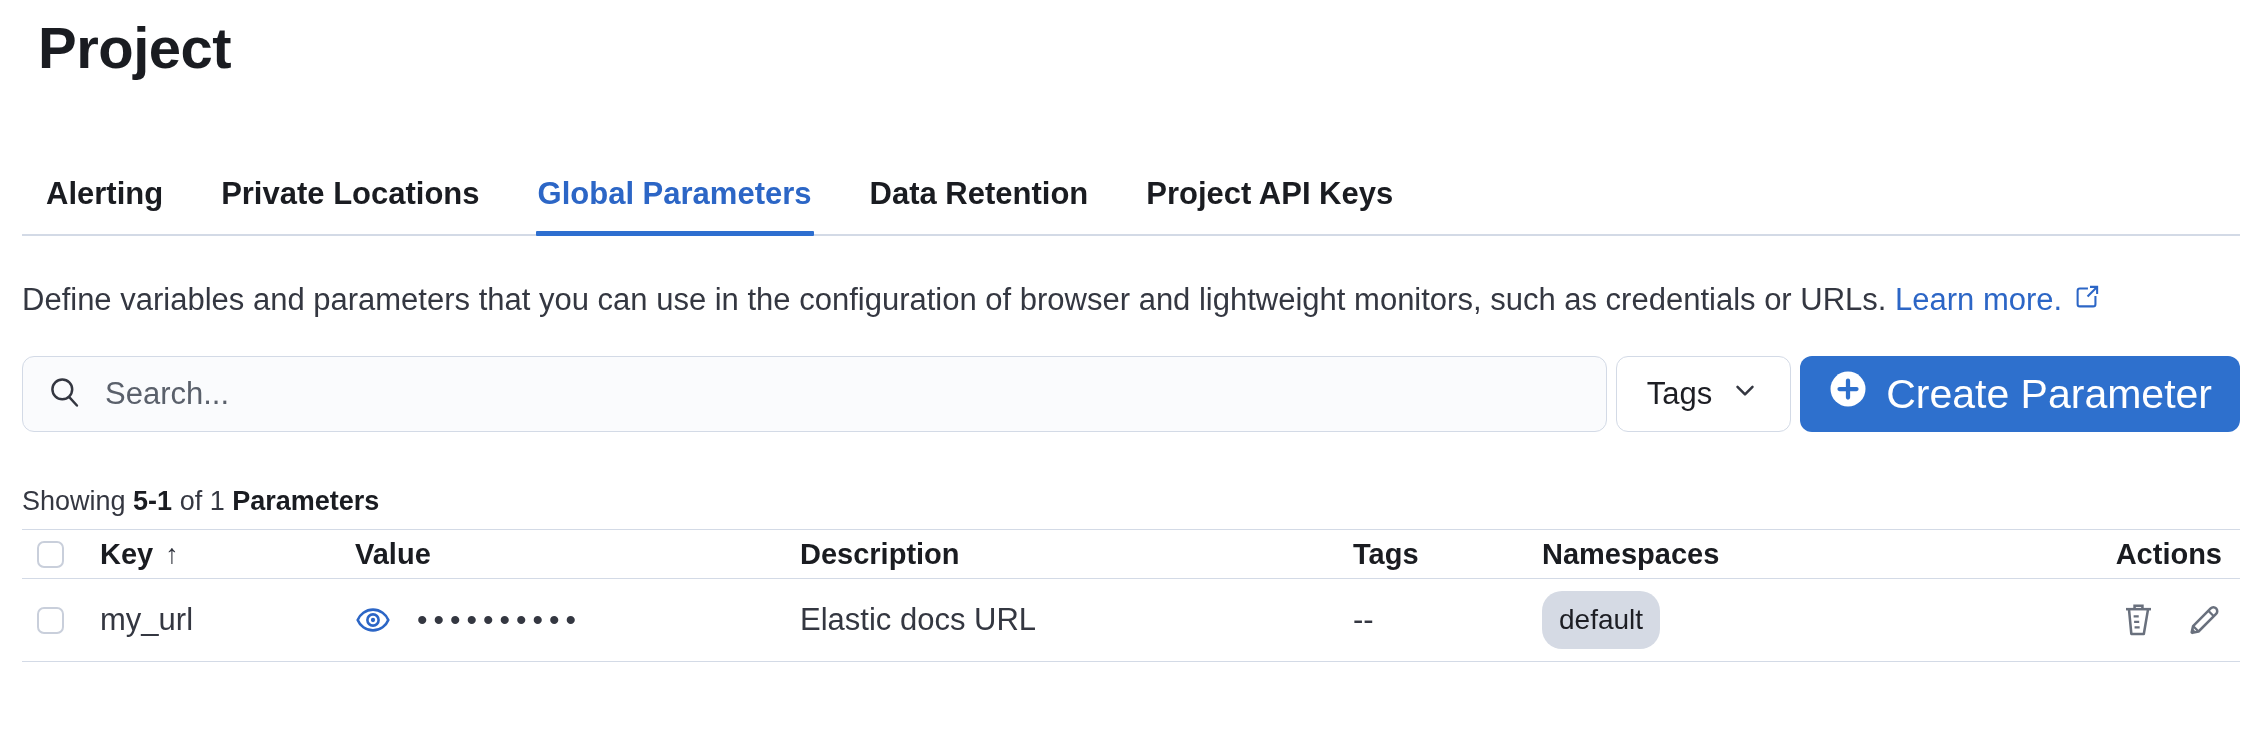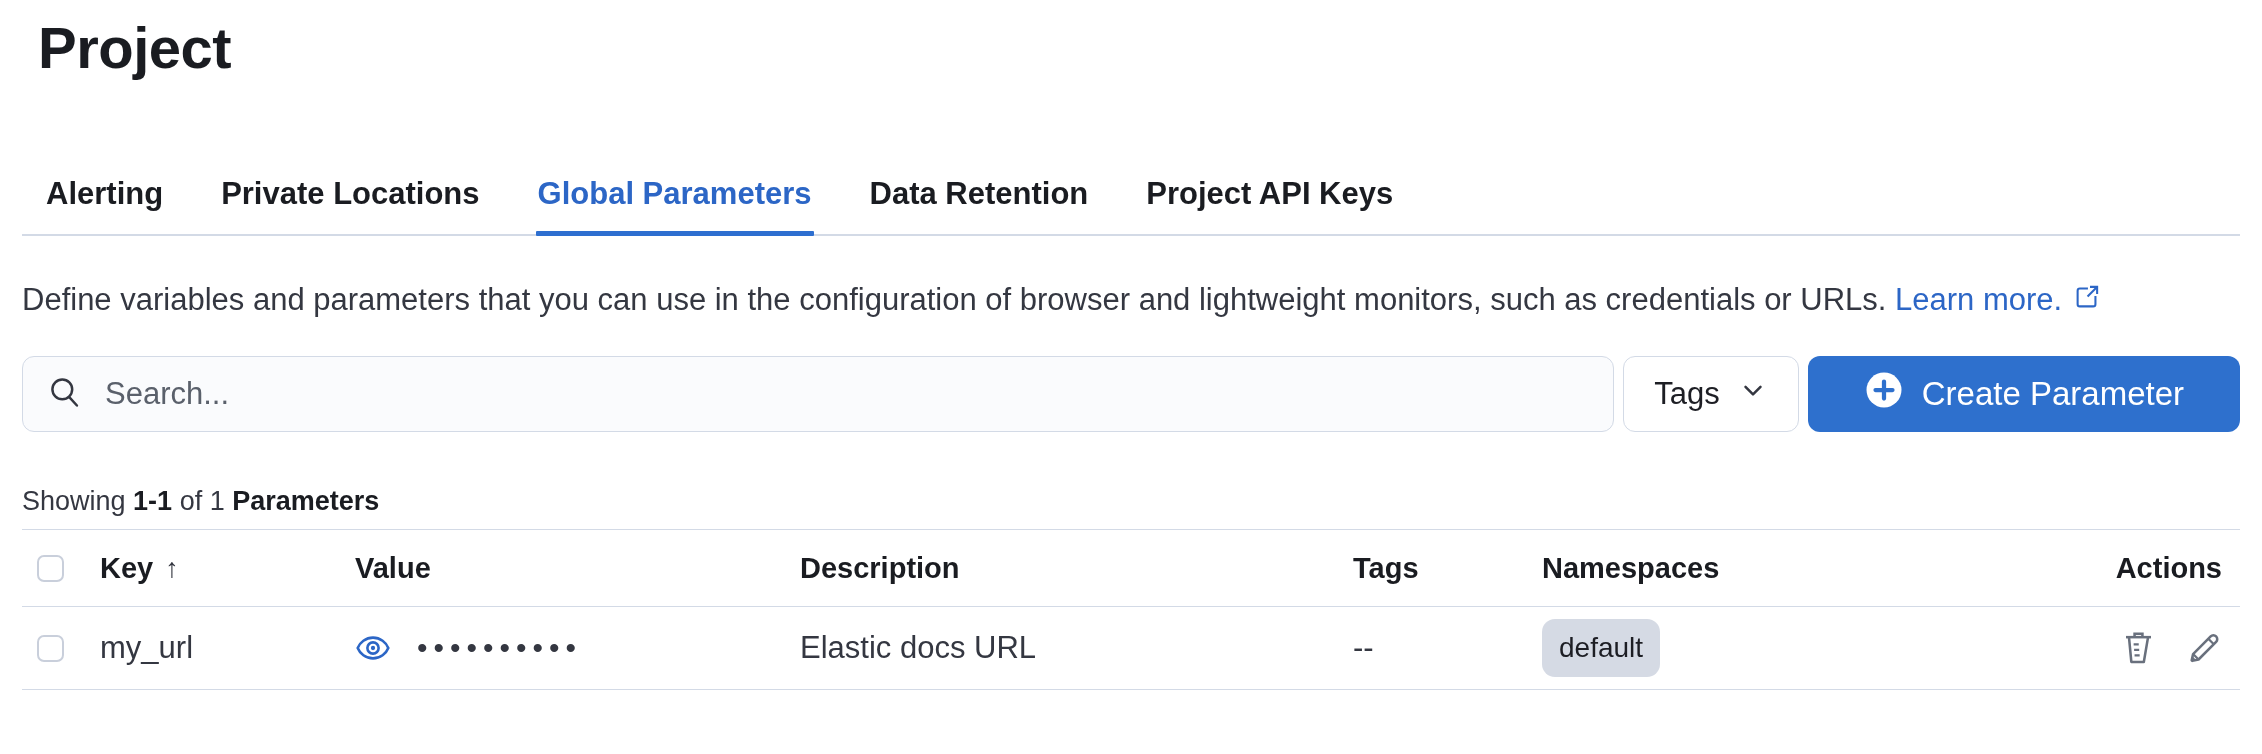--- a/index.html
+++ b/index.html
@@ -104,26 +104,26 @@
     font-size: 31px;
     color: #1d1e24;
     display: flex;
     align-items: center;
     gap: 18px;
     cursor: pointer;
     white-space: nowrap;
   }
   .btn-create {
     height: 76px;
-    padding: 0 56px;
+    padding: 0 28px;
     background: #2e70cd;
     border: none;
     border-radius: 12px;
     font-family: "Liberation Sans", sans-serif;
-    font-size: 33px;
+    font-size: 41px;
     color: #ffffff;
     display: flex;
     align-items: center;
     gap: 18px;
     cursor: pointer;
     white-space: nowrap;
   }
 
   
   .summary {
@@ -134,21 +134,21 @@
   .summary b { color: #1a1c21; }
 
   
   .table { margin-top: 12px; width: 100%; }
   .t-row {
     display: grid;
     grid-template-columns: 78px 255px 445px 553px 189px 380px 1fr;
     align-items: center;
   }
   .t-head {
-    height: 78px;
+    height: 50px;
     border-top: 1px solid #d3dae6;
     border-bottom: 1px solid #d3dae6;
   }
   .t-head .cell {
     font-size: 29px;
     font-weight: 700;
     color: #1a1c21;
   }
   .t-body { height: 83px; border-bottom: 1px solid #d3dae6; }
   .cell { font-size: 31px; color: #343741; display: flex; align-items: center; }
@@ -167,21 +167,21 @@
   .value-cell { gap: 26px; }
   .masked {
     font-size: 30px;
     letter-spacing: 6px;
     color: #343741;
     white-space: nowrap;
   }
   .badge {
     display: inline-block;
     background: #d5dae4;
-    border-radius: 13px;
+    border-radius: 20px;
     padding: 11px 17px;
     font-size: 28px;
     color: #1d1e24;
     line-height: 36px;
   }
   .icon-btn { cursor: pointer; display: inline-flex; }
 </style>
 </head>
 <body>
 
@@ -223,21 +223,21 @@
       <span><svg width="40" height="40" viewBox="0 0 16 16">
             <circle cx="8" cy="8" r="7" fill="#ffffff"></circle>
             <path d="M8 4.6 V11.4 M4.6 8 H11.4" stroke="#2e70cd" stroke-width="1.7" stroke-linecap="round"></path>
           </svg></span>
       <span>Create Parameter</span>
     </button>
   </div>
 
   <div class="summary">
     <span>Showing</span>
-    <b>1-1</b>
+    <b>5-1</b>
     <span>of 1</span>
     <b>Parameters</b>
   </div>
 
   <div class="table">
 
     <div class="t-row t-head">
       <div class="cell cell-check">
         <div class="checkbox"></div>
       </div>

